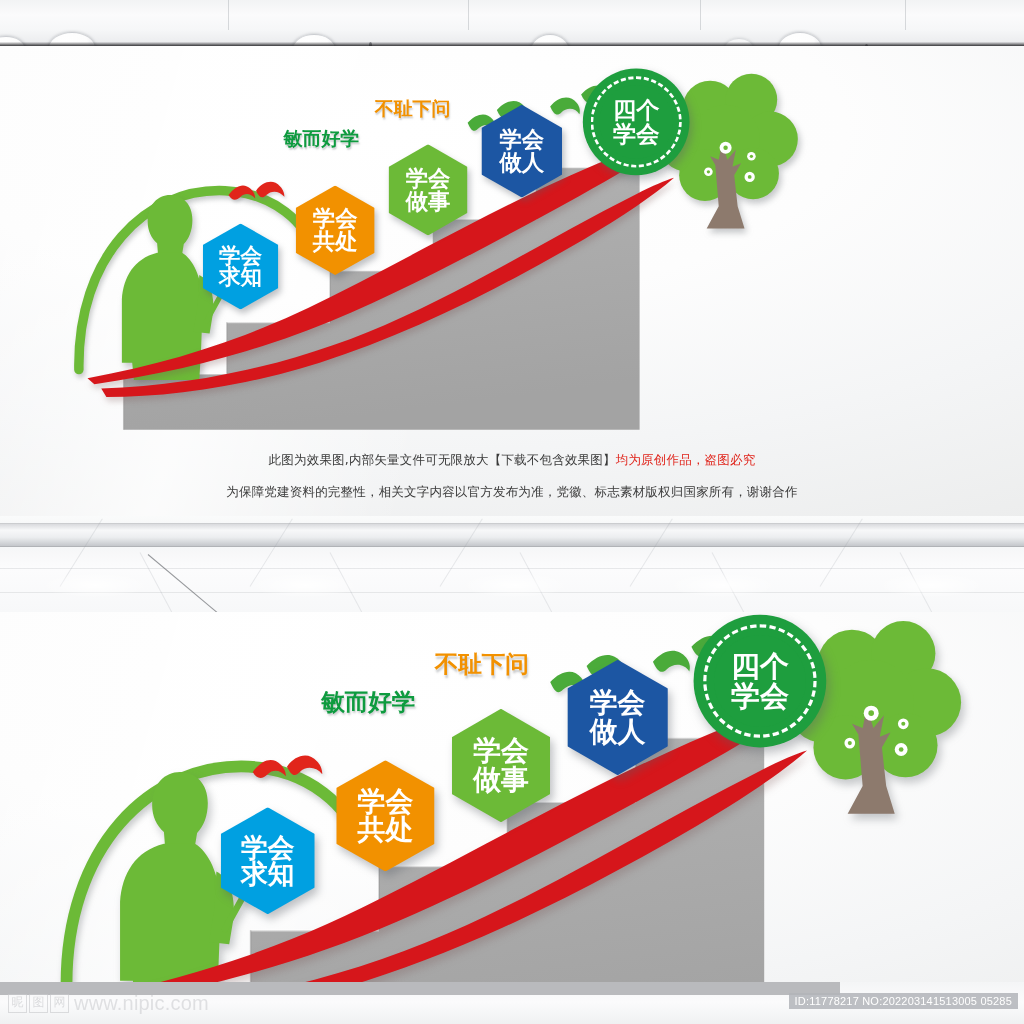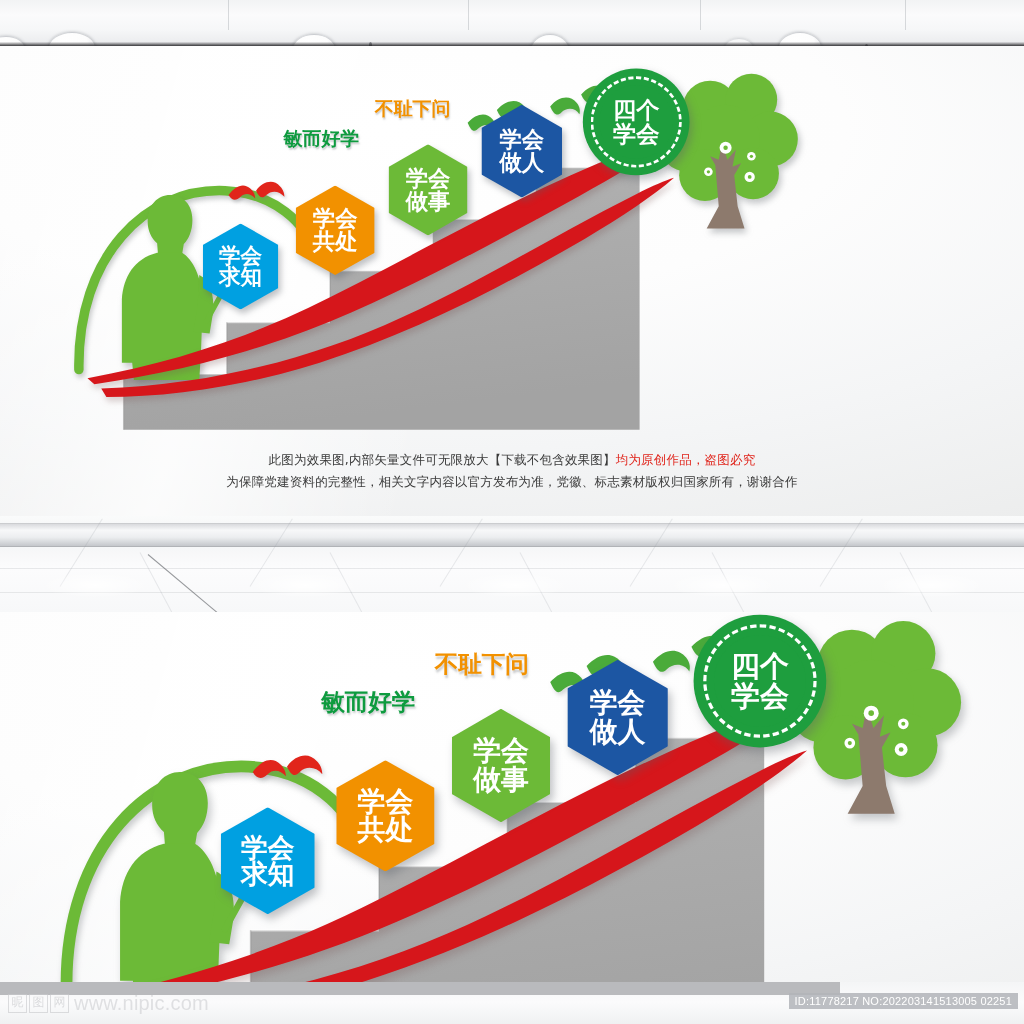--- a/index.html
+++ b/index.html
@@ -133,21 +133,21 @@
     font-family:"DejaVu Sans","Liberation Sans",sans-serif;
   }
 
   
   .disclaimer{
     position:absolute;left:0;width:1024px;text-align:center;
     font-family:"DejaVu Sans","Liberation Sans",sans-serif;
     color:#3a3a3a;
   }
   .disclaimer .l1{font-size:12.5px;letter-spacing:.2px;}
-  .disclaimer .l2{font-size:12.5px;letter-spacing:.2px;margin-top:5px;}
+  .disclaimer .l2{font-size:12.5px;letter-spacing:.2px;margin-top:15px;}
   .disclaimer .red{color:#e0241b;}
 </style>
 </head>
 <body>
 
 <div class="stage">
 
   <div class="ceiling">
     <div class="ceil-seam" style="left:228px;"></div>
     <div class="ceil-seam" style="left:468px;"></div>
@@ -431,16 +431,16 @@
   <div class="footer">
     <div class="greybar"></div>
     <div class="nipic">
       <div class="cjk-mark">
         <span>昵</span>
         <span>图</span>
         <span>网</span>
       </div>
       <div class="url">www.nipic.com</div>
     </div>
-    <div class="idtag">ID:11778217 NO:202203141513005 02251</div>
+    <div class="idtag">ID:11778217 NO:202203141513005 05285</div>
   </div>
 
 </div>
 
 </body></html>

